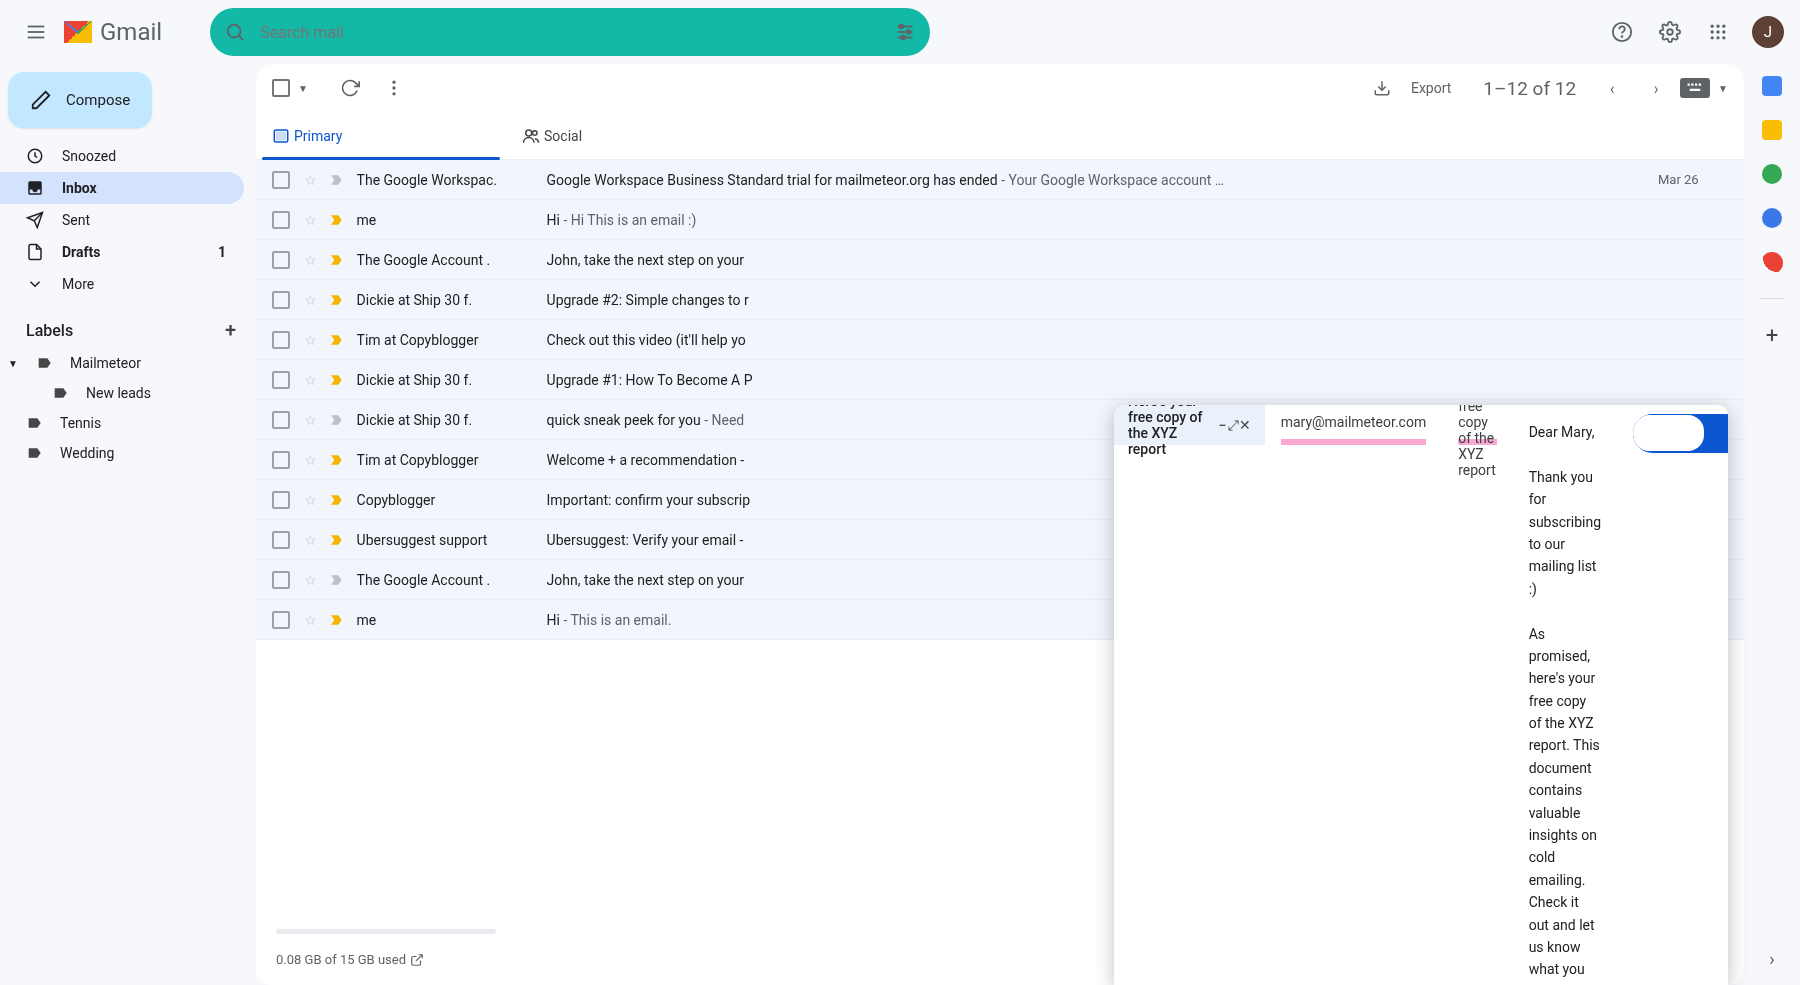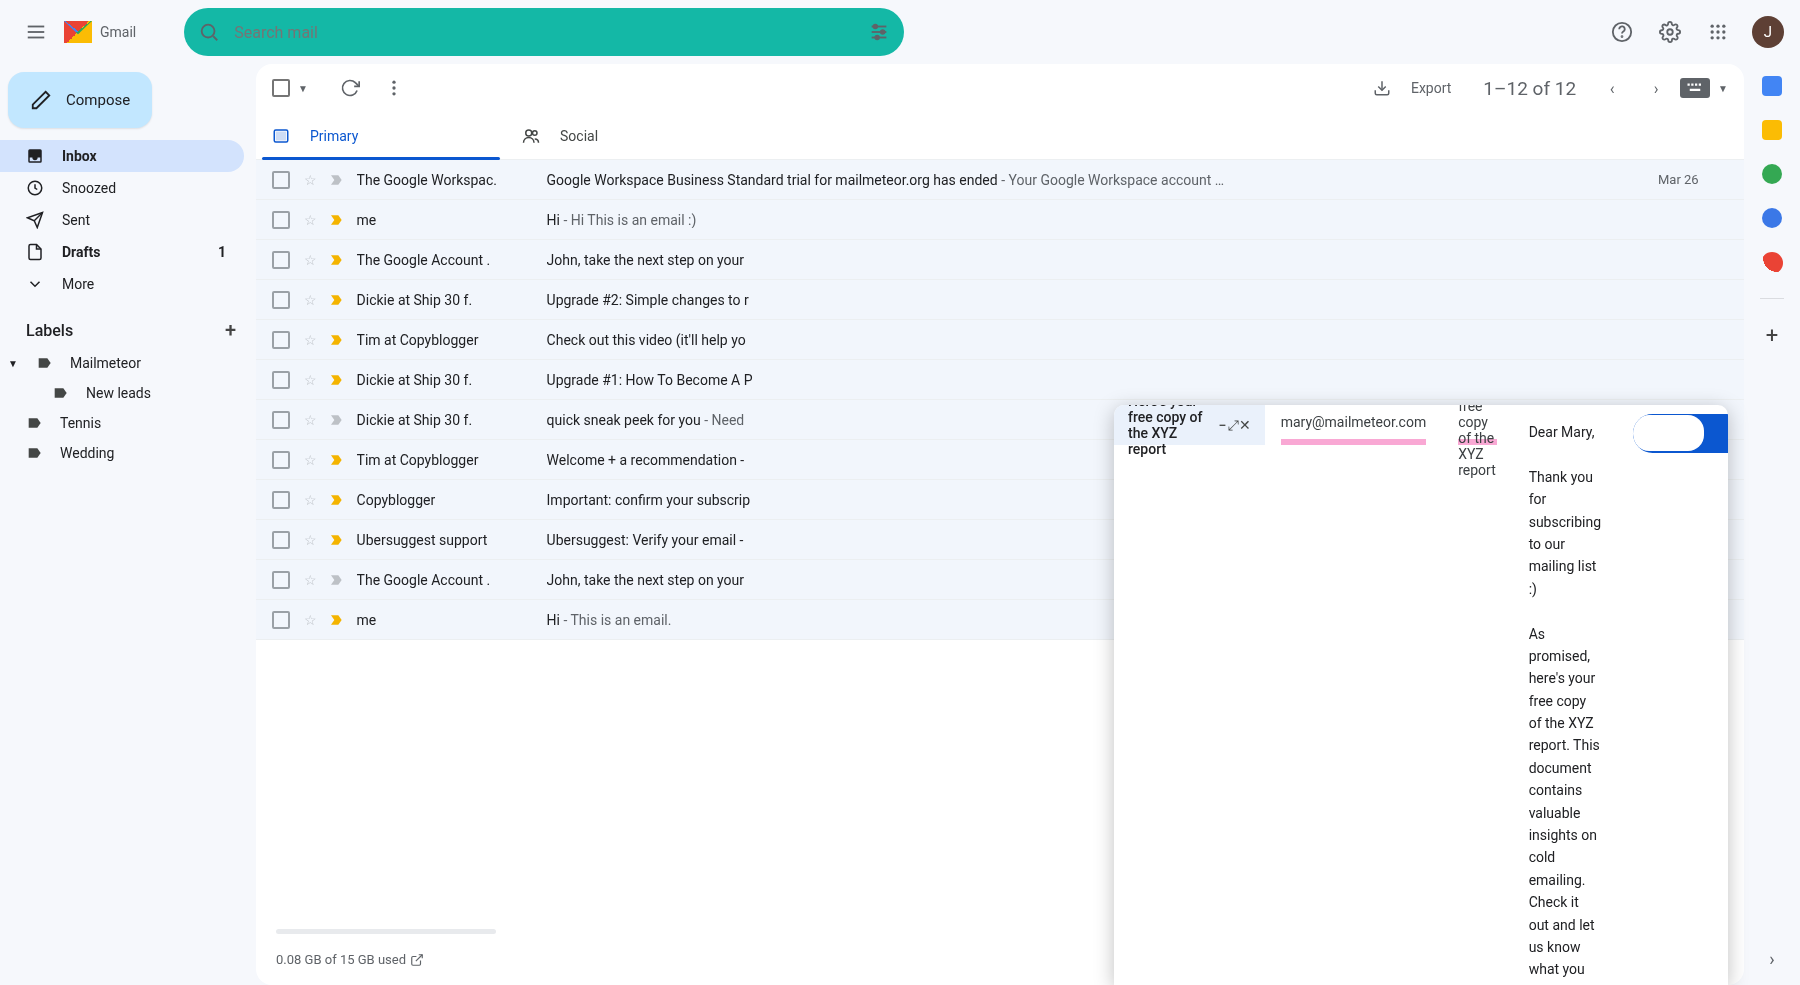--- a/index.html
+++ b/index.html
@@ -2,21 +2,21 @@
 <html><head>
 <meta charset="utf-8">
 <style>
   *{box-sizing:border-box;margin:0;padding:0;font-family:"Google Sans",Roboto,Arial,sans-serif}
   body{background:#f6f8fc;color:#202124;overflow:hidden}
   .app{display:flex;flex-direction:column;height:985px;width:1800px}
   
   .hdr{display:flex;align-items:center;height:64px;padding:0 16px;gap:8px}
   .icon-btn{width:40px;height:40px;border-radius:50%;display:flex;align-items:center;justify-content:center;cursor:pointer;color:#5f6368}
   .logo{display:flex;align-items:center;gap:8px;margin-right:40px}
-  .logo-text{font-size:14px;color:#5f6368;font-weight:400}
+  .logo-text{font-size:24px;color:#5f6368;font-weight:400}
   .gmail-mark{width:28px;height:22px;background:linear-gradient(135deg,#ea4335 50%,#fbbc04 50%);position:relative}
   .gmail-mark::after{content:"";position:absolute;inset:0;background:linear-gradient(to bottom right,transparent 48%,#34a853 48%),linear-gradient(to bottom left,transparent 48%,#4285f4 48%);clip-path:polygon(0 0,100% 0,50% 60%)}
   .search{flex:0 0 720px;height:48px;background:#14b8a6;border-radius:999px;display:flex;align-items:center;padding:0 14px;color:#5f6368}
   .search input{flex:1;border:none;background:none;outline:none;font-size:16px;color:#202124;margin-left:14px}
   .hdr-spacer{flex:1}
   .avatar{width:32px;height:32px;border-radius:50%;background:#5e4035;color:#fff;display:flex;align-items:center;justify-content:center;font-size:15px;margin-left:6px}
   
   .body{flex:1;display:flex;min-height:0}
   .sidebar{width:256px;padding-top:8px;flex-shrink:0}
   .compose{margin:0 8px 12px 8px;height:56px;border-radius:16px;background:#c2e7ff;display:inline-flex;align-items:center;padding:0 22px;gap:14px;font-size:15px;color:#202124;cursor:pointer;box-shadow:0 1px 2px rgba(0,0,0,.1)}
@@ -30,21 +30,21 @@
   
   .main{flex:1;display:flex;flex-direction:column;background:#fff;border-radius:16px;margin-right:56px;overflow:hidden;position:relative}
   .toolbar{height:48px;display:flex;align-items:center;padding:0 16px;gap:4px;color:#444746}
   .toolbar .sel-box{width:18px;height:18px;border:2px solid #757575;border-radius:2px;margin-right:4px}
   .tool-spacer{flex:1}
   .tool-text{font-size:19px;color:#5f6368;margin:8px 12px}
   .export-group{display:flex;align-items:center;gap:20px;color:#5f6368;font-size:14px;margin-right:16px}
   .kbd-badge{height:20px;padding:0 6px;background:#5f6368;border-radius:3px;display:flex;align-items:center}
   
   .cats{display:flex;height:48px;border-bottom:1px solid #eceff1}
-  .cat{flex:0 0 250px;display:flex;align-items:center;gap:20px;padding:0 16px;font-size:14px;color:#444746;cursor:pointer;position:relative}
+  .cat{flex:0 0 250px;display:flex;align-items:center;gap:4px;padding:0 16px;font-size:14px;color:#444746;cursor:pointer;position:relative}
   .cat.active{color:#0b57d0}
   .cat.active::after{content:"";position:absolute;left:6px;right:6px;bottom:-1px;height:3px;background:#0b57d0;border-radius:3px}
   
   .list{flex:1;overflow:auto}
   .row{height:40px;display:flex;align-items:center;padding:0 16px;border-bottom:1px solid #eceff1;font-size:14px;background:#f2f6fc}
   .row .ck{width:18px;height:18px;border:2px solid #9aa0a6;border-radius:2px;margin-right:14px}
   .row .star{color:#bdc1c6;margin-right:12px}
   .row .imp{margin-right:12px}
   .row .imp.gold{color:#f4b400}
   .row .imp.gray{color:#bdc1c6}
@@ -148,36 +148,36 @@
   <div class="body">
 
     <div class="sidebar">
       <div class="compose">
         <svg width="22" height="22" viewBox="0 0 24 24" fill="none" stroke="#202124" stroke-width="2">
             <path d="M17 3l4 4L7 21H3v-4L17 3z"></path>
           </svg>
         <span>Compose</span>
       </div>
       <div id="nav-list">
-          <div class="nav-item sel bold">
-            <span>
-              <svg width="18" height="18" viewBox="0 0 24 24" fill="currentColor">
-                <path d="M19 3H5a2 2 0 00-2 2v14a2 2 0 002 2h14a2 2 0 002-2V5a2 2 0 00-2-2zm0 16H5v-5h3.5a3.5 3.5 0 007 0H19v5z"></path>
-              </svg>
-            </span>
-            <span>Inbox</span>
-          </div>
           <div class="nav-item">
             <span>
               <svg width="18" height="18" viewBox="0 0 24 24" fill="none" stroke="currentColor" stroke-width="2">
                 <circle cx="12" cy="12" r="9"></circle>
                 <polyline points="12 7 12 12 15 14"></polyline>
               </svg>
             </span>
             <span>Snoozed</span>
+          </div>
+          <div class="nav-item sel bold">
+            <span>
+              <svg width="18" height="18" viewBox="0 0 24 24" fill="currentColor">
+                <path d="M19 3H5a2 2 0 00-2 2v14a2 2 0 002 2h14a2 2 0 002-2V5a2 2 0 00-2-2zm0 16H5v-5h3.5a3.5 3.5 0 007 0H19v5z"></path>
+              </svg>
+            </span>
+            <span>Inbox</span>
           </div>
           <div class="nav-item">
             <span>
               <svg width="18" height="18" viewBox="0 0 24 24" fill="none" stroke="currentColor" stroke-width="2">
                 <line x1="22" y1="2" x2="11" y2="13"></line>
                 <polygon points="22 2 15 22 11 13 2 9 22 2"></polygon>
               </svg>
             </span>
             <span>Sent</span>
           </div>

